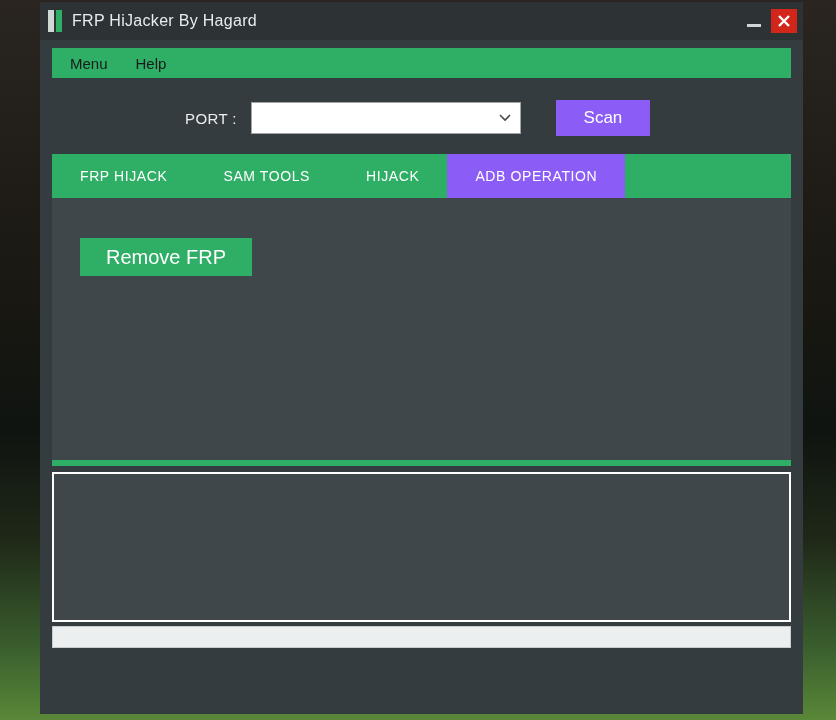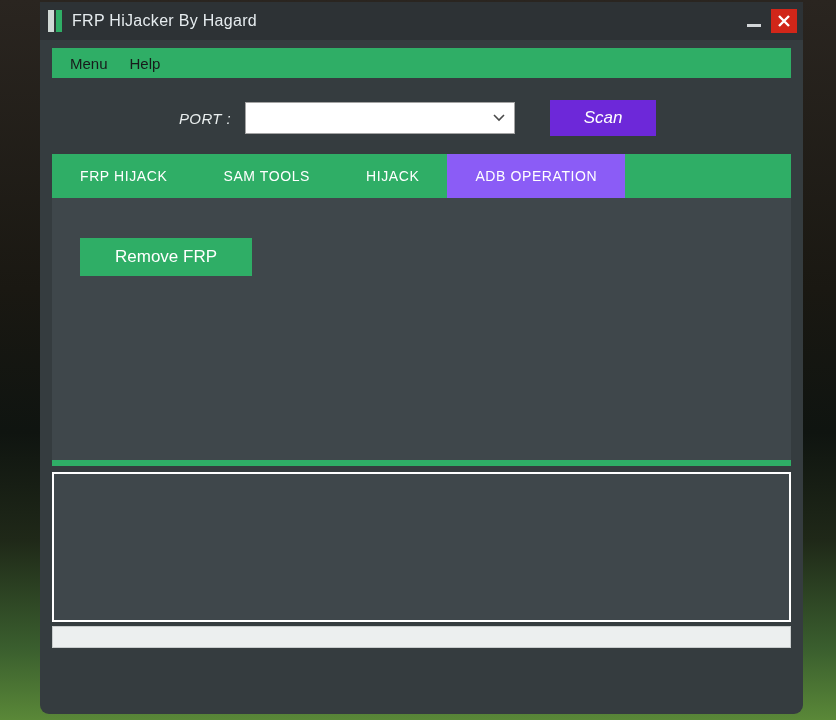--- a/index.html
+++ b/index.html
@@ -13,21 +13,20 @@
     }
     .app-window {
       position: absolute;
       left: 40px;
       top: 2px;
       width: 763px;
       height: 712px;
       background: #353c3f;
       display: flex;
       flex-direction: column;
-      border-radius: 9px;
     }
     .titlebar {
       height: 38px;
       background: #2d3235;
       display: flex;
       align-items: center;
       padding: 0 6px 0 8px;
     }
     .app-icon {
       display: flex;
@@ -75,36 +74,35 @@
       justify-content: center;
       cursor: pointer;
     }
     .close-btn svg { width: 14px; height: 14px; }
     .menubar {
       height: 30px;
       background: #2fae66;
       display: flex;
       align-items: center;
       padding-left: 18px;
-      gap: 22px;
+      gap: 28px;
       margin: 8px 12px 0 12px;
     }
     .menubar span {
       color: #181a1b;
       font-size: 15px;
       cursor: pointer;
     }
     .port-row {
       display: flex;
       align-items: center;
       justify-content: center;
       gap: 10px;
       margin: 22px 12px 0 12px;
       padding-right: 8px;
-      font-style: italic;
     }
     .port-label {
       color: #eaefef;
       font-size: 15px;
       letter-spacing: 0.4px;
       margin-right: 4px;
     }
     .port-select {
       width: 270px;
       height: 32px;
@@ -118,23 +116,23 @@
     }
     .port-select .arrow {
       width: 22px;
       height: 24px;
       display: flex;
       align-items: center;
       justify-content: center;
       color: #4a4a4a;
     }
     .scan-btn {
-      width: 106px;
+      width: 94px;
       height: 36px;
-      background: #6d28d9;
+      background: #8b5cf6;
       color: #fff;
       font-size: 17px;
       display: flex;
       align-items: center;
       justify-content: center;
       cursor: pointer;
       margin-left: 25px;
     }
     .green-panel {
       background: #2fae66;
@@ -162,21 +160,21 @@
       background: #3f474b;
       margin: 0;
       height: 262px;
       padding: 40px 28px;
     }
     .action-btn {
       width: 172px;
       height: 38px;
       background: #2fae66;
       color: #fff;
-      font-size: 17px;
+      font-size: 20px;
       display: flex;
       align-items: center;
       justify-content: center;
       cursor: pointer;
       margin-bottom: 20px;
     }
     .log-area {
       margin: 6px 12px 0 12px;
       height: 150px;
       background: #3f474b;

